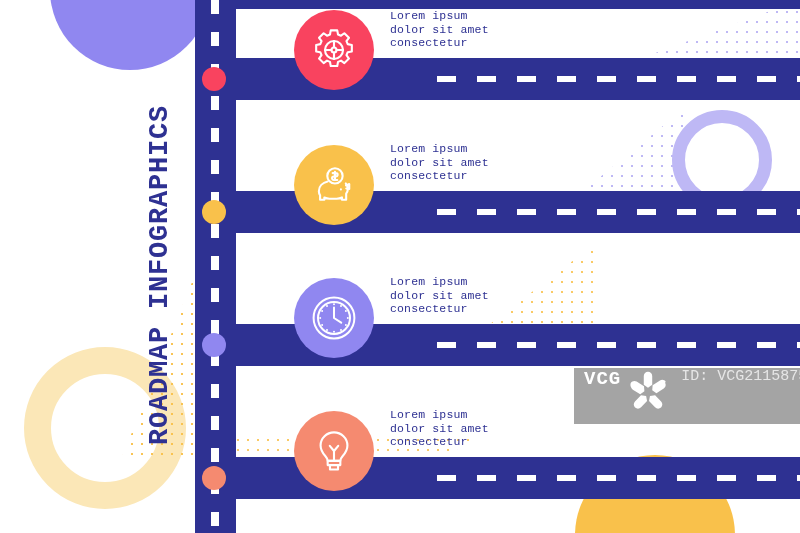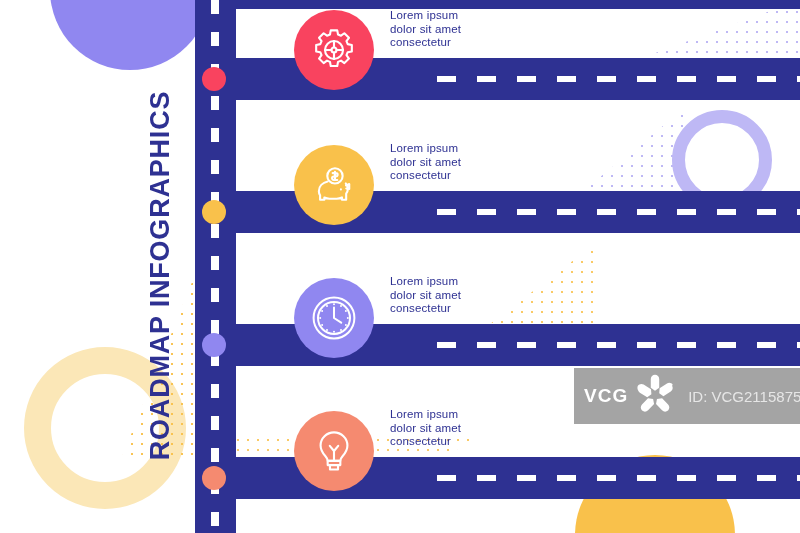--- a/index.html
+++ b/index.html
@@ -4,21 +4,21 @@
 <style>
   html, body {
     margin: 0; padding: 0;
     background: #ffffff;
   }
   #canvas {
     position: relative;
     width: 800px; height: 533px;
     overflow: hidden;
     background: #ffffff;
-    font-family: Liberation Sans, sans-serif;
+    font-family: Liberation Mono, monospace;
   }
 
   
   .deco { position: absolute; pointer-events: none; }
 
   #deco-circle-purple {
     left: 50px; top: -90px;
     width: 160px; height: 160px;
     border-radius: 50%;
     background: #9087F0;
@@ -174,21 +174,21 @@
     font-size: 27px;
     letter-spacing: .8px;
   }
 
   
   #watermark {
     position: absolute;
     left: 574px; top: 368px;
     width: 226px; height: 56px;
     background: rgba(138,138,138,.78);
-    display: flex; align-items: center;
+    display: flex; align-items: flex-start;
     overflow: hidden;
   }
   #watermark-logo-text {
     color: #ffffff; font-weight: bold; font-size: 19px;
     letter-spacing: 1px; margin-left: 10px;
   }
   #watermark-pinwheel { margin-left: 4px; }
   #watermark-id {
     color: #e6e6e6; font-size: 15px; margin-left: 10px; white-space: nowrap;
   }

